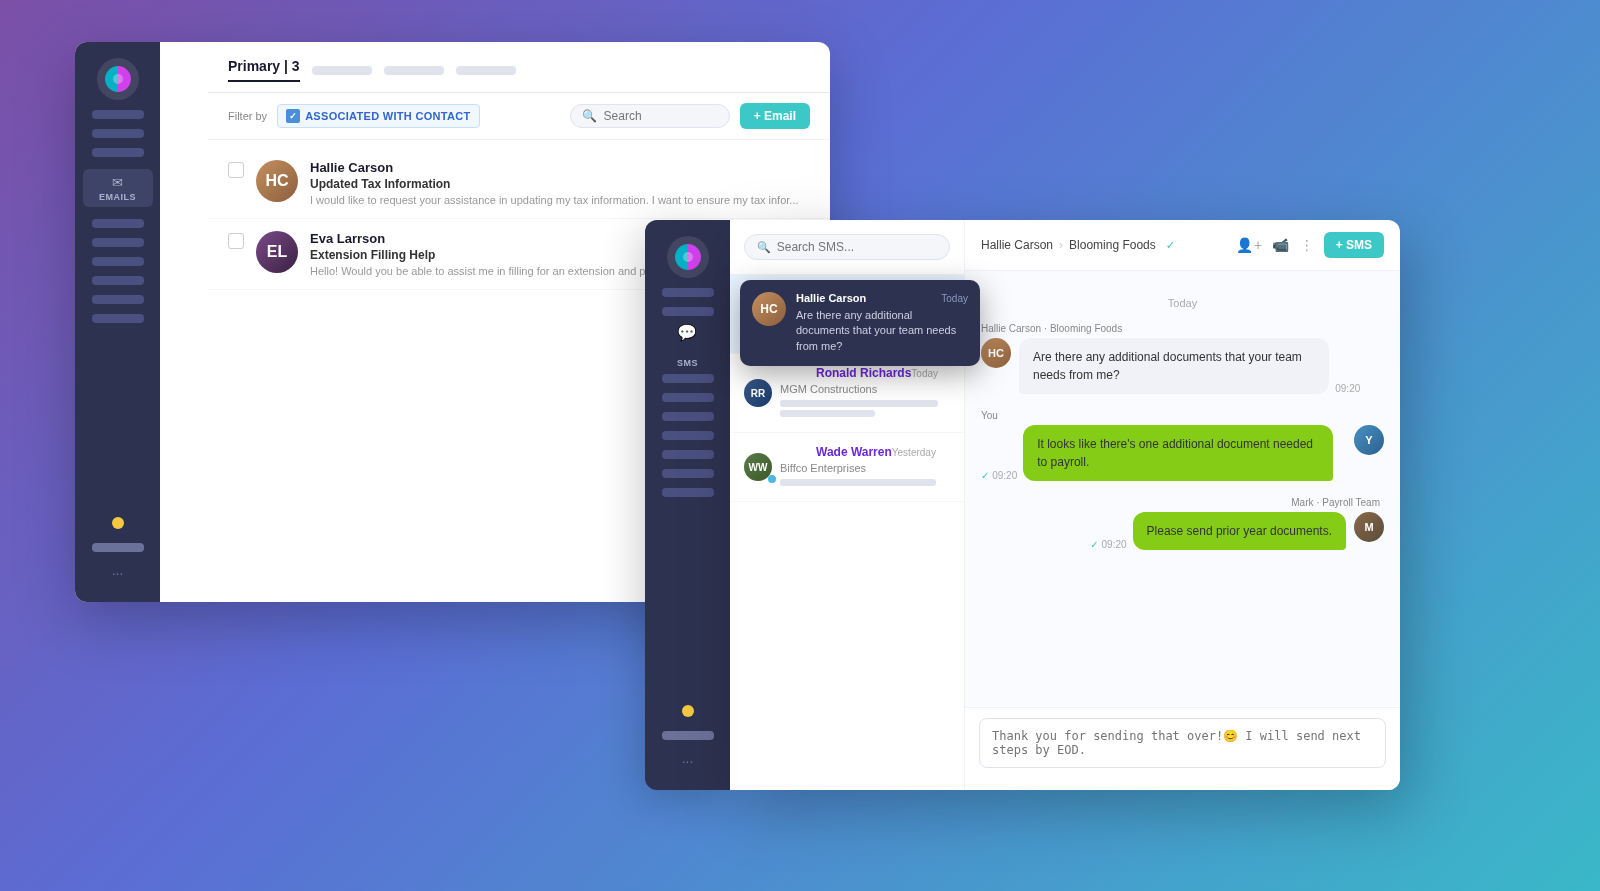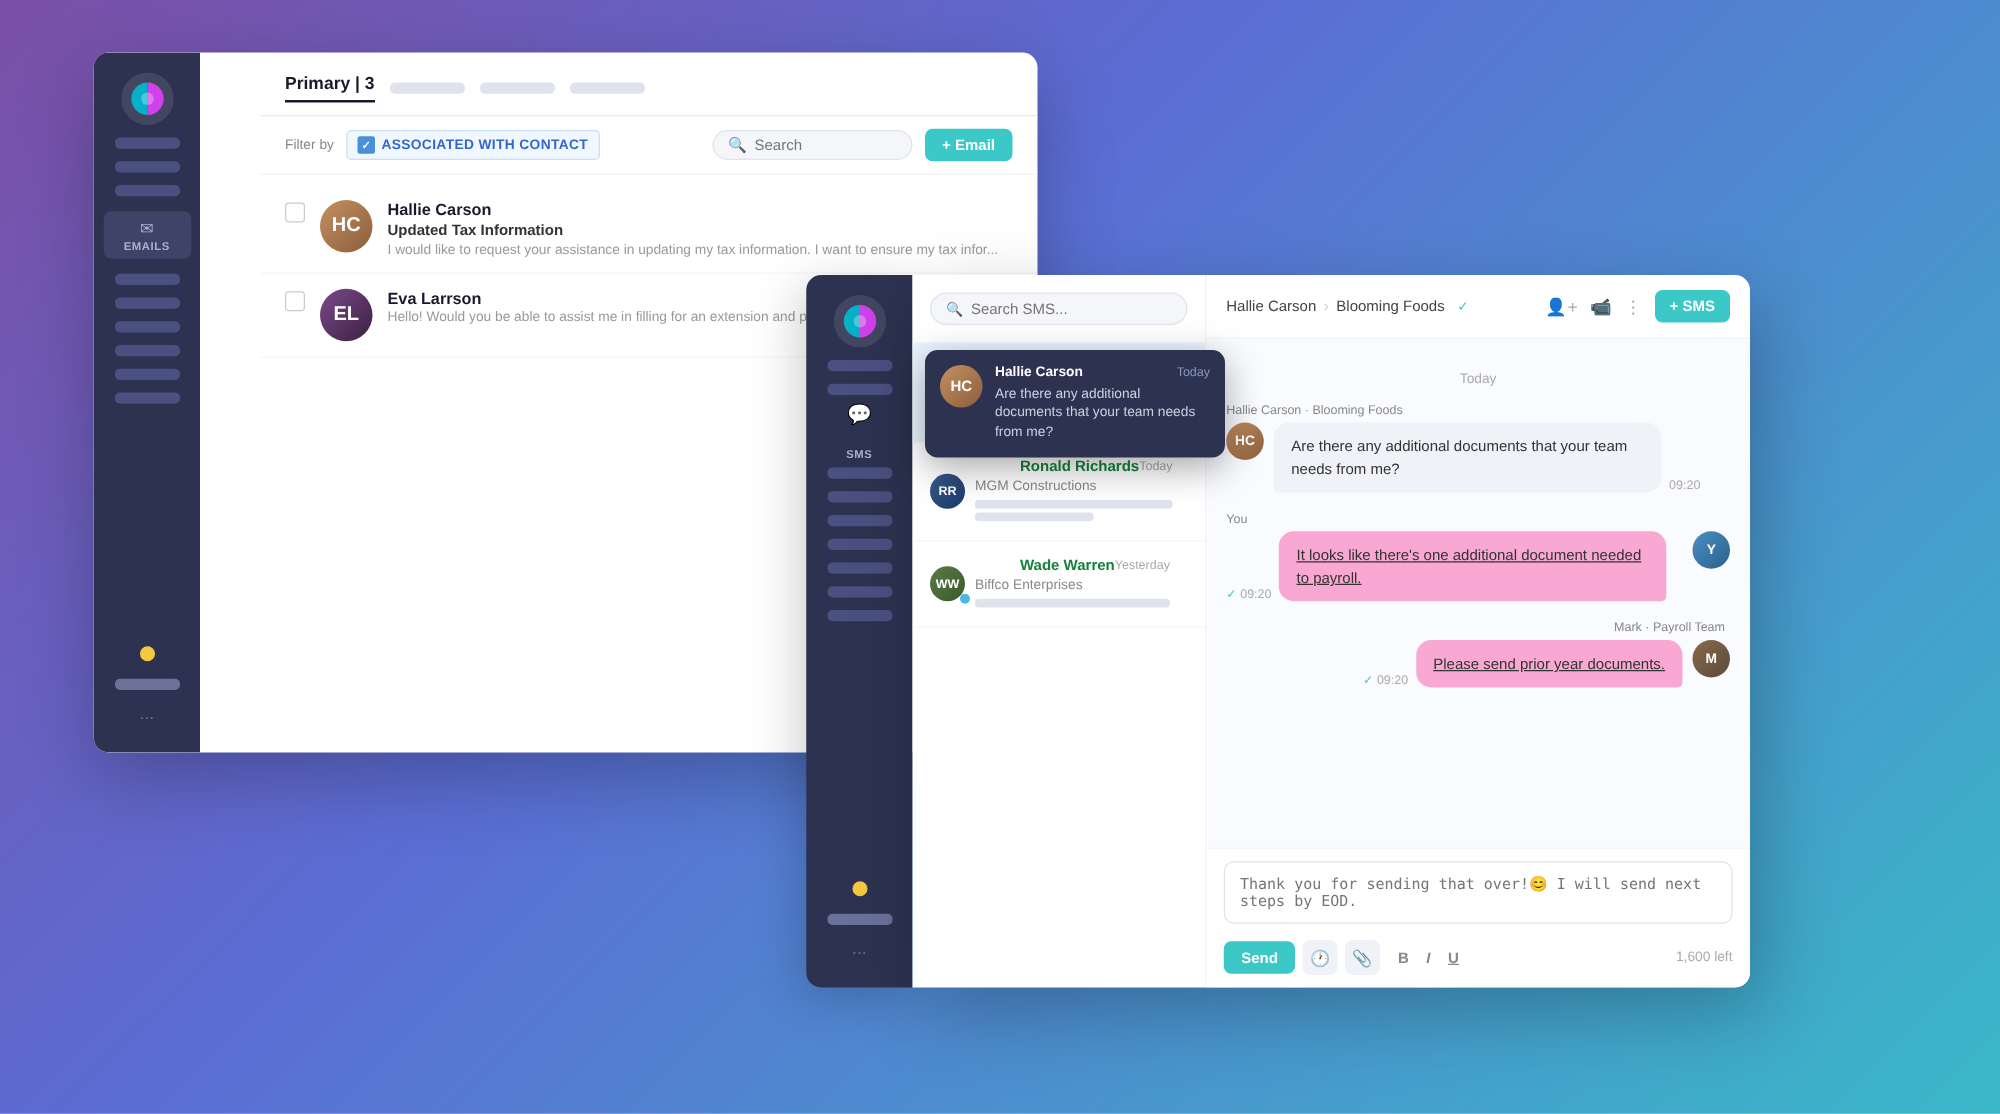--- a/index.html
+++ b/index.html
@@ -393,21 +393,21 @@
     .sms-conv-header {
       display: flex;
       align-items: center;
       justify-content: space-between;
       margin-bottom: 3px;
     }
 
     .sms-conv-name {
       font-size: 12px;
       font-weight: 700;
-      color: #15803d;
+      color: #6d28d9;
       padding-left: 36px;
     }
 
     .sms-conv-time {
       font-size: 10px;
       color: #aaa;
     }
 
     .sms-conv-company {
       font-size: 11px;
@@ -539,24 +539,23 @@
       max-width: 85%;
     }
 
     .chat-bubble.incoming {
       background: #f0f2f7;
       color: #333;
       border-bottom-left-radius: 4px;
     }
 
     .chat-bubble.outgoing {
-      background: #f9a8d4;
+      background: #84cc16;
       color: #333;
       border-bottom-right-radius: 4px;
-      text-decoration: underline;
     }
 
     .chat-time {
       font-size: 10px;
       color: #aaa;
       margin-top: 16px;
     }
 
     .chat-row {
       display: flex;
@@ -817,20 +816,21 @@
           <div class="email-subject">Updated Tax Information</div>
           <div class="email-preview">I would like to request your assistance in updating my tax information. I want to ensure my tax infor...</div>
         </div>
       </div>
 
       <div class="email-item">
         <div class="email-checkbox"></div>
         <div class="avatar-circle avatar-eva" style="background:linear-gradient(135deg,#7b4a8a,#3a2040)">EL</div>
         <div class="email-content">
           <div class="email-sender">Eva Larrson</div>
+          <div class="email-subject">Extension Filling Help</div>
           <div class="email-preview">Hello! Would you be able to assist me in filling for an extension and provide p...</div>
         </div>
       </div>
 
     </div>
   </div>
 </div>
 
 <div class="sms-sidebar-panel">
   <svg class="logo-svg" viewBox="0 0 42 42">
@@ -986,26 +986,15 @@
               </div>
               <div class="chat-bubble outgoing">Please send prior year documents.</div>
             </div>
           </div>
         </div>
       </div>
     </div>
 
     <div class="sms-compose">
       <textarea class="compose-input" placeholder="Thank you for sending that over!😊 I will send next steps by EOD." style=""></textarea>
-      <div class="compose-toolbar">
-        <button class="btn-send">Send</button>
-        <button class="compose-icon-btn">🕐</button>
-        <button class="compose-icon-btn">📎</button>
-        <div class="compose-format">
-          <button class="fmt-btn"><b>B</b></button>
-          <button class="fmt-btn"><i>I</i></button>
-          <button class="fmt-btn"><u>U</u></button>
-        </div>
-        <span class="char-count">1,600 left</span>
-      </div>
     </div>
   </div>
 </div>
 
 </body></html>

